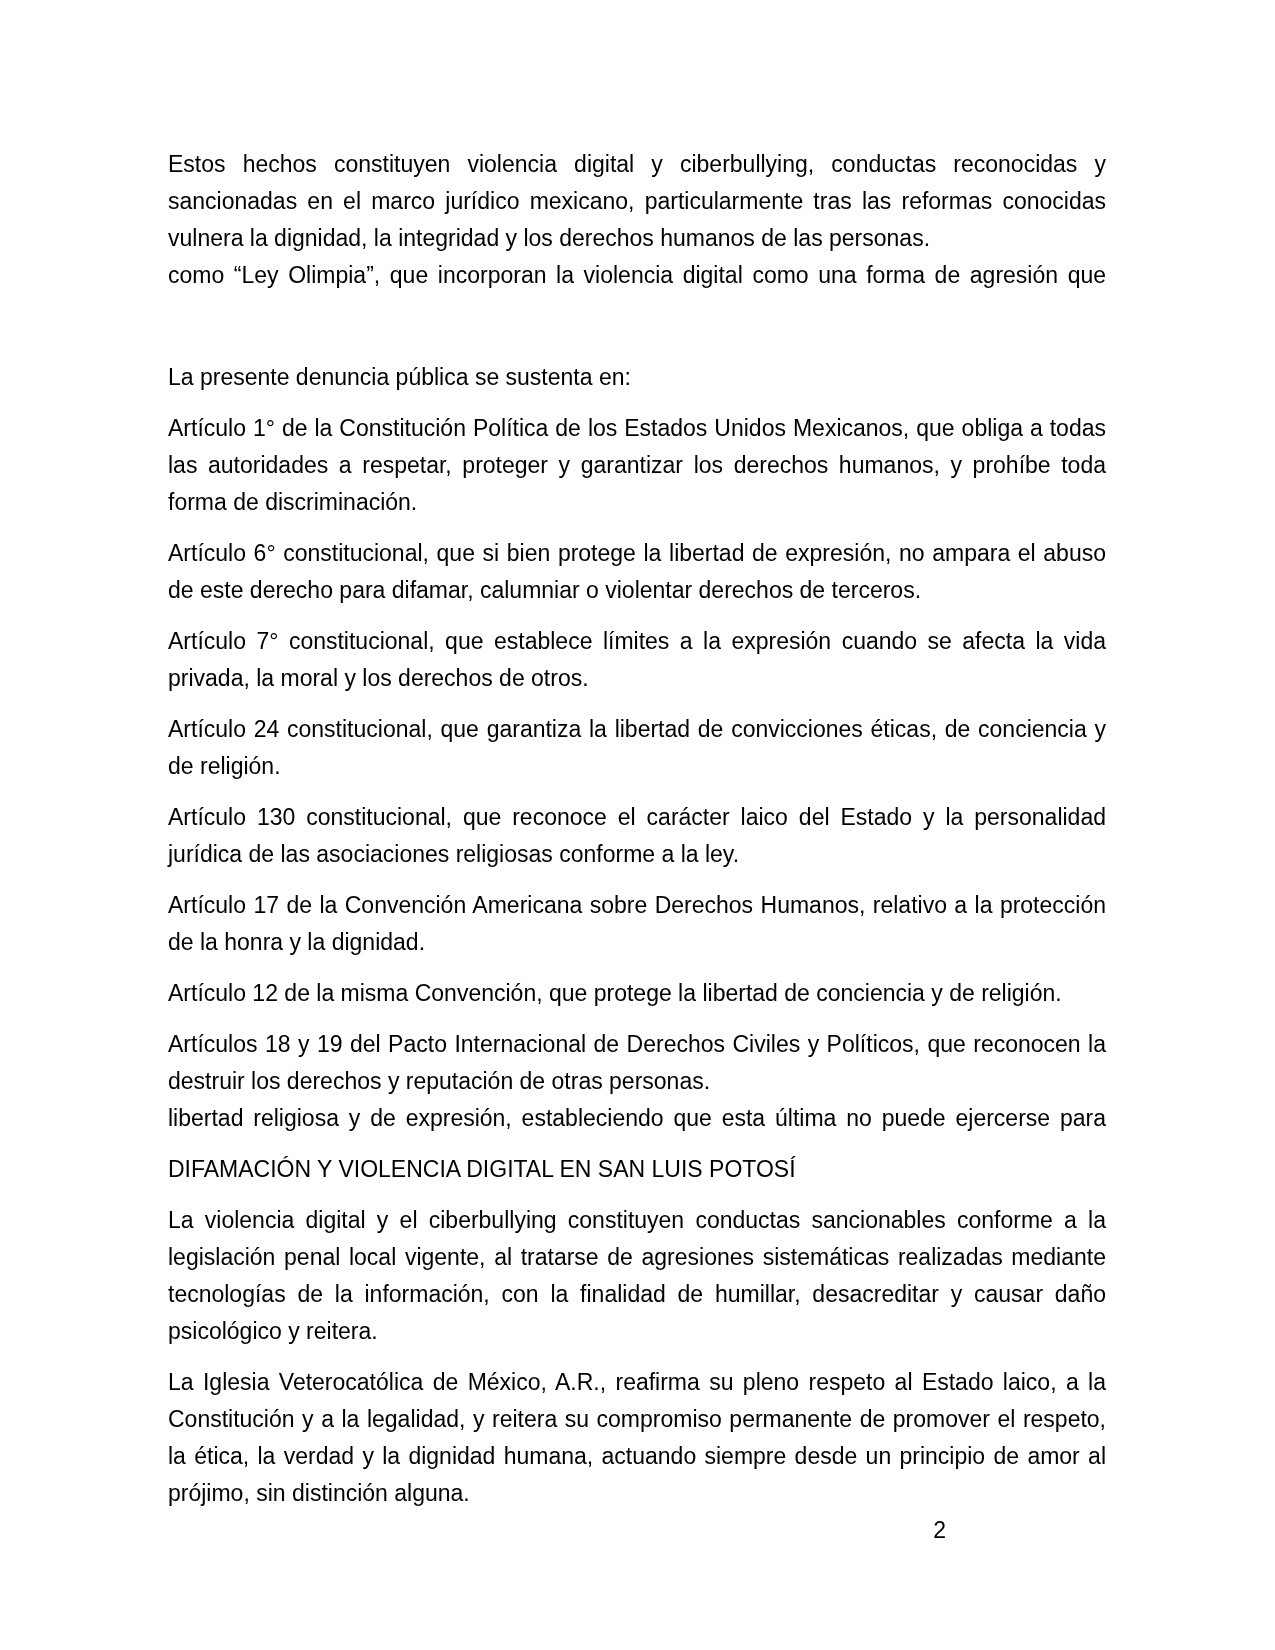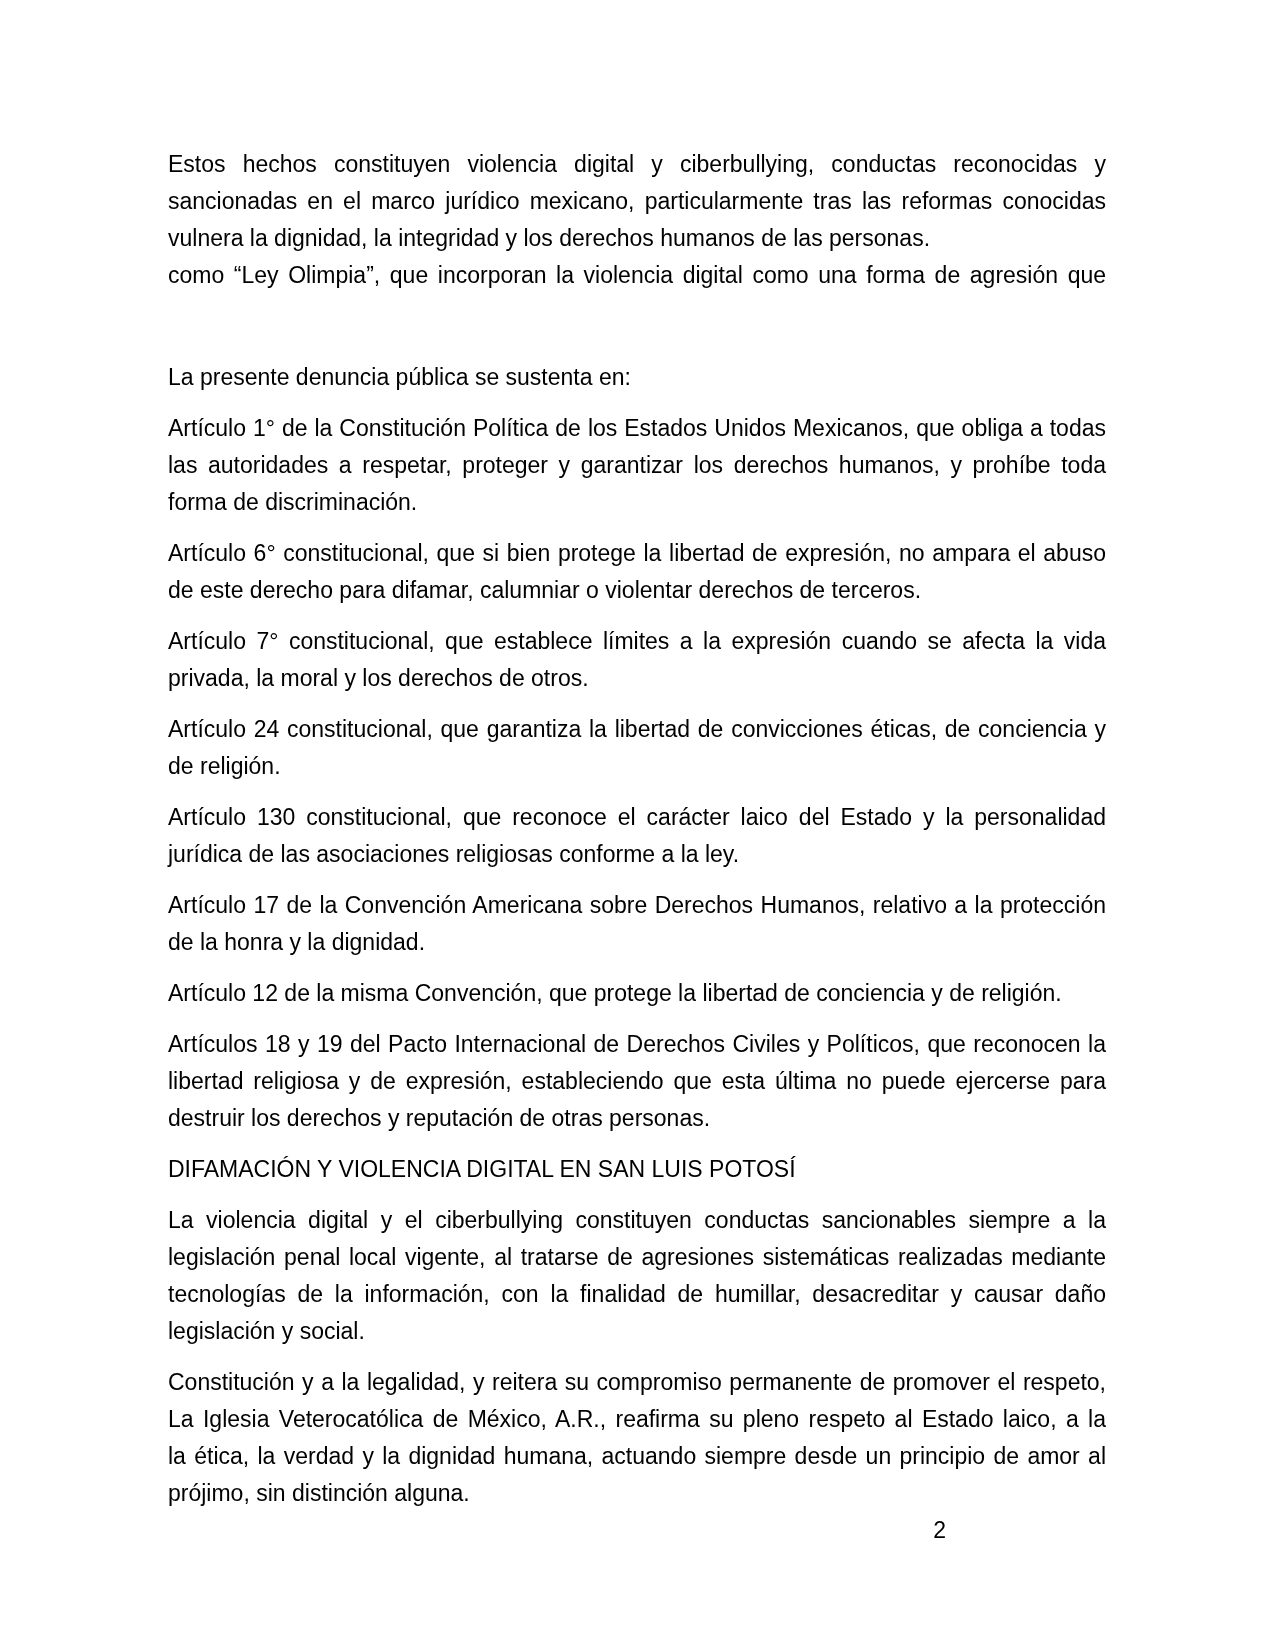--- a/index.html
+++ b/index.html
@@ -94,33 +94,33 @@
       </div>
       <div class="para body">
         <div class="line j">Artículo 17 de la Convención Americana sobre Derechos Humanos, relativo a la protección</div>
         <div class="line last">de la honra y la dignidad.</div>
       </div>
       <div class="para body">
         <div class="line last">Artículo 12 de la misma Convención, que protege la libertad de conciencia y de religión.</div>
       </div>
       <div class="para body">
         <div class="line j">Artículos 18 y 19 del Pacto Internacional de Derechos Civiles y Políticos, que reconocen la</div>
+        <div class="line last">destruir los derechos y reputación de otras personas.</div>
         <div class="line j">libertad religiosa y de expresión, estableciendo que esta última no puede ejercerse para</div>
-        <div class="line last">destruir los derechos y reputación de otras personas.</div>
       </div>
       <div class="para heading">
         <div class="line center">DIFAMACIÓN Y VIOLENCIA DIGITAL EN SAN LUIS POTOSÍ</div>
       </div>
       <div class="para body">
-        <div class="line j">La violencia digital y el ciberbullying constituyen conductas sancionables siempre a la</div>
+        <div class="line j">La violencia digital y el ciberbullying constituyen conductas sancionables conforme a la</div>
         <div class="line j">legislación penal local vigente, al tratarse de agresiones sistemáticas realizadas mediante</div>
         <div class="line j">tecnologías de la información, con la finalidad de humillar, desacreditar y causar daño</div>
-        <div class="line last">legislación y social.</div>
+        <div class="line last">psicológico y reitera.</div>
       </div>
       <div class="para body">
+        <div class="line j">La Iglesia Veterocatólica de México, A.R., reafirma su pleno respeto al Estado laico, a la</div>
         <div class="line j">Constitución y a la legalidad, y reitera su compromiso permanente de promover el respeto,</div>
-        <div class="line j">La Iglesia Veterocatólica de México, A.R., reafirma su pleno respeto al Estado laico, a la</div>
         <div class="line j">la ética, la verdad y la dignidad humana, actuando siempre desde un principio de amor al</div>
         <div class="line last">prójimo, sin distinción alguna.</div>
       </div>
     </main>
   <div class="page-number">2</div>
 </div>
 
 </body></html>

